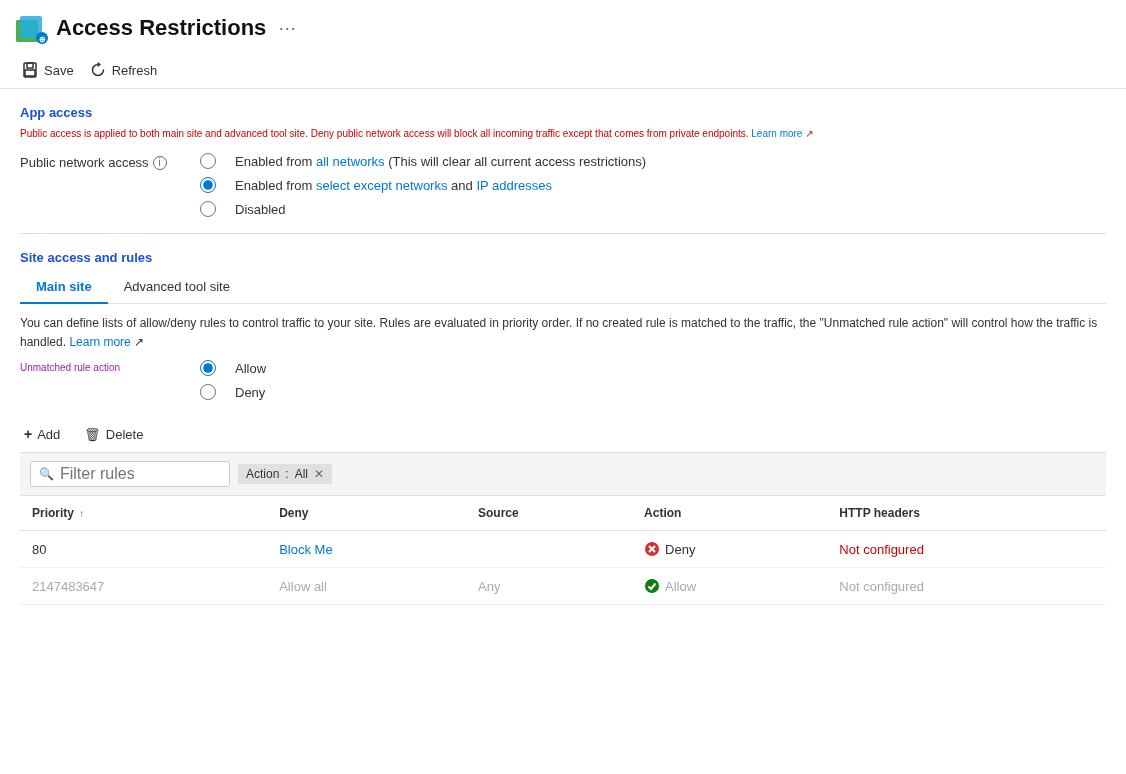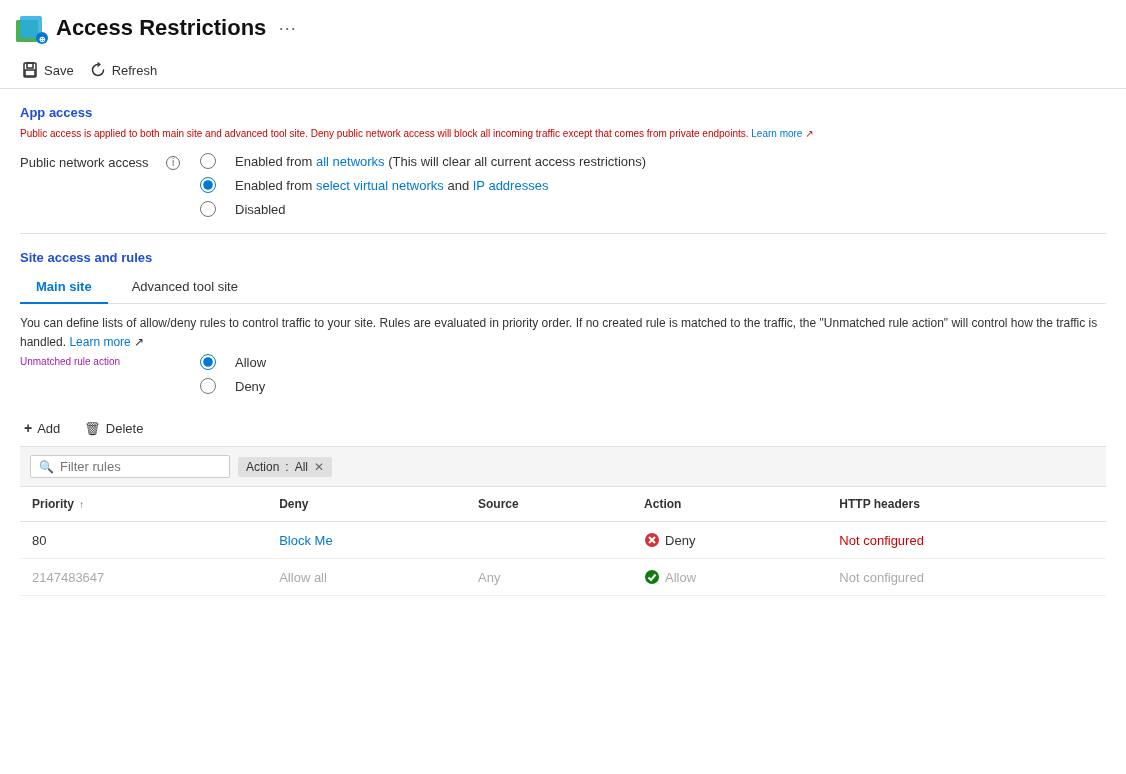--- a/index.html
+++ b/index.html
@@ -78,21 +78,20 @@
       margin-bottom: 12px;
     }
     .field-label {
       font-size: 13px;
       color: #333;
       min-width: 160px;
       padding-top: 2px;
       display: flex;
       align-items: center;
       gap: 4px;
-      justify-content: space-between;
     }
     .info-circle {
       width: 14px;
       height: 14px;
       border: 1px solid #666;
       border-radius: 50%;
       display: inline-flex;
       align-items: center;
       justify-content: center;
       font-size: 10px;
@@ -123,42 +122,42 @@
     .radio-label .highlight {
       color: #0078d4;
     }
     .divider {
       border: none;
       border-top: 1px solid #e0e0e0;
       margin: 16px 0;
     }
     .tabs {
       display: flex;
-      gap: 8px;
+      gap: 0;
       border-bottom: 1px solid #e0e0e0;
       margin-bottom: 10px;
     }
     .tab {
       padding: 8px 16px;
       cursor: pointer;
       font-size: 13px;
       color: #333;
       border-bottom: 2px solid transparent;
       margin-bottom: -1px;
     }
     .tab.active {
       color: #0078d4;
       border-bottom: 2px solid #0078d4;
       font-weight: 600;
     }
     .description-text {
       font-size: 12px;
       color: #333;
       line-height: 1.6;
-      margin-bottom: 2px;
+      margin-bottom: 8px;
     }
     .description-text a {
       color: #0078d4;
       text-decoration: none;
     }
     .action-row {
       display: flex;
       align-items: flex-start;
       gap: 20px;
       margin-bottom: 16px;
@@ -203,21 +202,21 @@
       gap: 6px;
       background: #fff;
       border: 1px solid #ccc;
       border-radius: 2px;
       padding: 3px 8px;
       width: 200px;
     }
     .filter-input input {
       border: none;
       outline: none;
-      font-size: 13px;
+      font-size: 16px;
       color: #333;
       width: 140px;
     }
     .filter-chip {
       display: flex;
       align-items: center;
       gap: 6px;
       background: #e0e0e0;
       border-radius: 2px;
       padding: 3px 8px;
@@ -335,21 +334,21 @@
       <div class="radio-group">
         <label class="radio-option">
           <input type="radio" name="public-network" style="">
           <span class="radio-label">
             <span>Enabled from </span><span class="highlight">all networks</span><span> (This will clear all current access restrictions)</span>
           </span>
         </label>
         <label class="radio-option">
           <input type="radio" name="public-network" checked="" style="">
           <span class="radio-label">
-            <span>Enabled from </span><span class="highlight">select virtual networks</span><span> and </span><span class="highlight">IP addresses</span>
+            <span>Enabled from </span><span class="highlight">select except networks</span><span> and </span><span class="highlight">IP addresses</span>
           </span>
         </label>
         <label class="radio-option">
           <input type="radio" name="public-network" style="">
           <span class="radio-label">Disabled</span>
         </label>
       </div>
     </div>
   </div>
 

